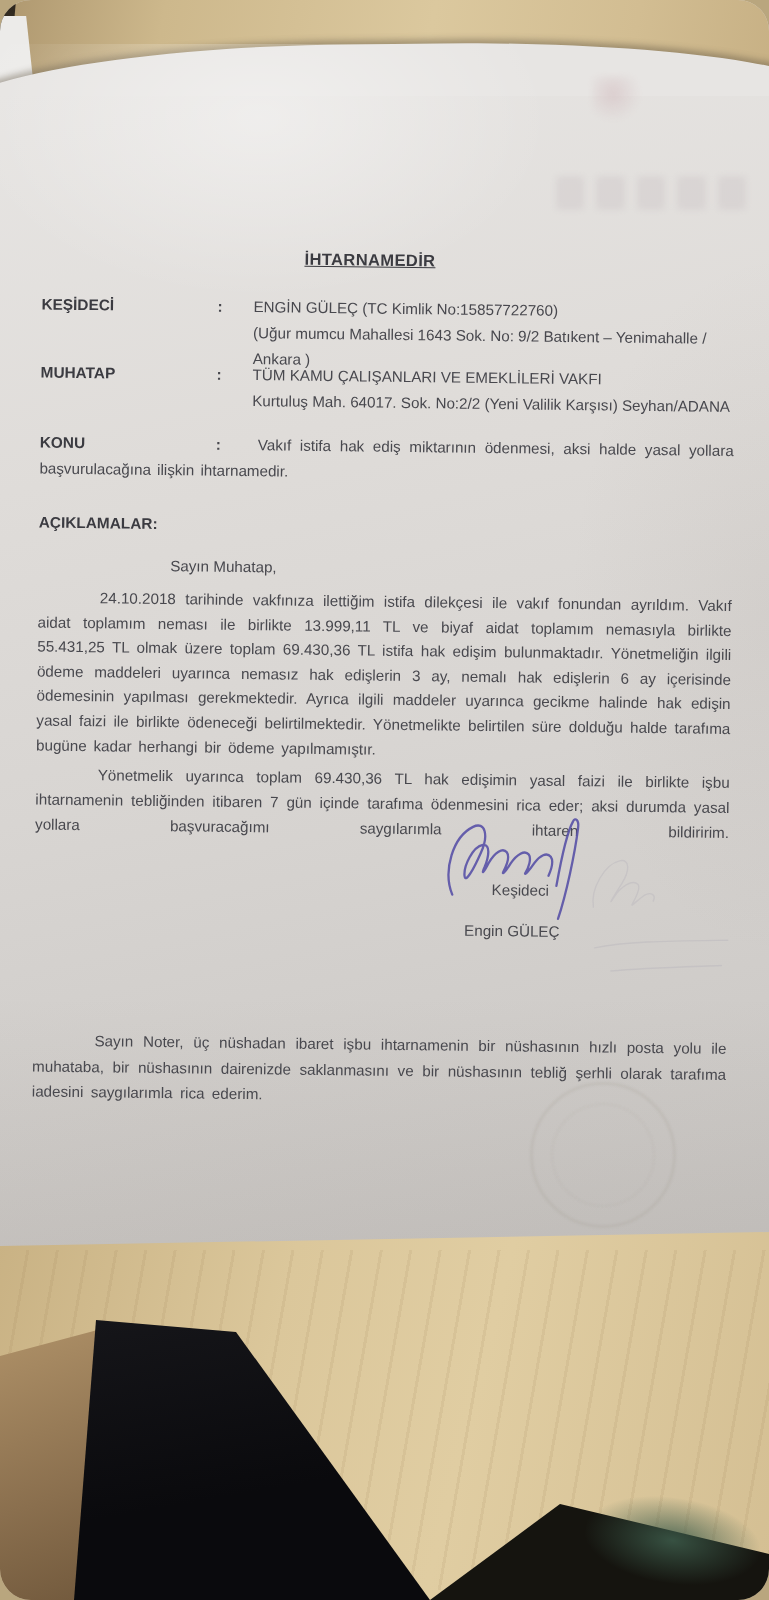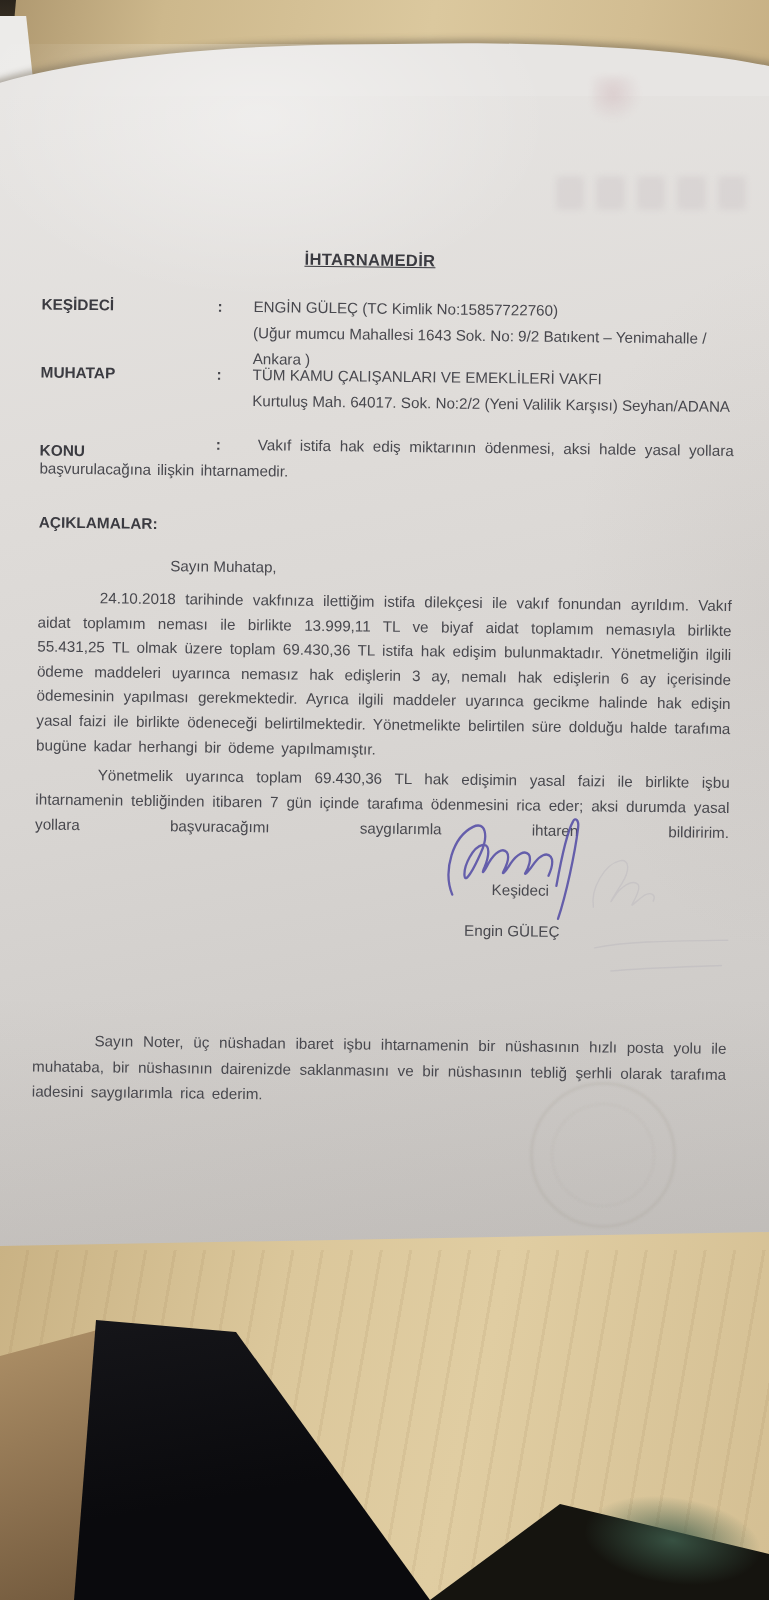--- a/index.html
+++ b/index.html
@@ -1,17 +1,17 @@
 <!DOCTYPE html>
 <html><head>
 <meta charset="utf-8">
 <style>
   html,body{margin:0;padding:0;background:#b9a67e;}
   #scene{position:relative;width:769px;height:1600px;overflow:hidden;
-         font-family:"Liberation Sans",sans-serif;background:#d7d3cf;}
+         font-family:"Liberation Sans",sans-serif;background:#d7d3cf;border-radius:31px;}
 
   
   .wood-top{position:absolute;left:-12px;top:-12px;width:800px;height:110px;
     background:linear-gradient(100deg,#ab946c 0%,#cdb88c 22%,#dbc89e 55%,#d2bd92 80%,#c6af83 100%);}
   .corner-dark{position:absolute;left:0;top:0;width:16px;height:110px;
     background:linear-gradient(#2a241c,#6b5a41);clip-path:polygon(0 0,100% 0,40% 100%,0 100%);}
   .fold-sliver{position:absolute;left:-4px;top:16px;width:52px;height:230px;background:#ecebe9;
     clip-path:polygon(0 0,58% 0,100% 88%,0 100%);box-shadow:2px 2px 4px rgba(90,80,60,.4);}
 
   
@@ -40,21 +40,21 @@
   
   .doc{position:absolute;left:0;top:0;width:769px;height:1300px;color:#48484e;
     transform:rotate(.7deg);transform-origin:80px 260px;font-size:15.2px;}
   .title{position:absolute;left:0;top:247px;width:740px;text-align:center;font-weight:bold;
     font-size:16.5px;letter-spacing:.4px;text-decoration:underline;color:#3b3b41;}
   .party{position:absolute;left:42px;width:700px;display:flex;line-height:26px;}
   .party .lbl{width:176px;font-weight:bold;color:#3b3b41;font-size:15.4px;}
   .party .sep{width:36px;font-weight:bold;}
   .party .lines{flex:1;}
   .konu{position:absolute;left:42px;top:430px;width:694px;line-height:26px;}
-  .konu .lbl{position:absolute;left:0;top:8px;font-weight:bold;color:#3b3b41;font-size:15.4px;}
+  .konu .lbl{position:absolute;left:0;top:0;font-weight:bold;color:#3b3b41;font-size:15.4px;}
   .konu .sep{position:absolute;left:176px;top:0;font-weight:bold;}
   .konu p{margin:0;text-indent:218px;text-align:justify;word-spacing:2px;}
   .heading{position:absolute;left:42px;top:514px;font-weight:bold;color:#3b3b41;font-size:15.4px;}
   .salutation{position:absolute;left:42px;top:556px;text-indent:132px;}
   .para{position:absolute;left:42px;width:694px;margin:0;text-align:justify;
     text-indent:62px;line-height:24.6px;word-spacing:2.6px;}
   .p1{top:586px;}
   .p2{top:762px;line-height:25px;word-spacing:3px;text-align-last:justify;}
   .closing{top:1028px;line-height:25.5px;word-spacing:3.2px;}
   .sig-role{position:absolute;left:468px;top:876px;width:120px;text-align:center;}

